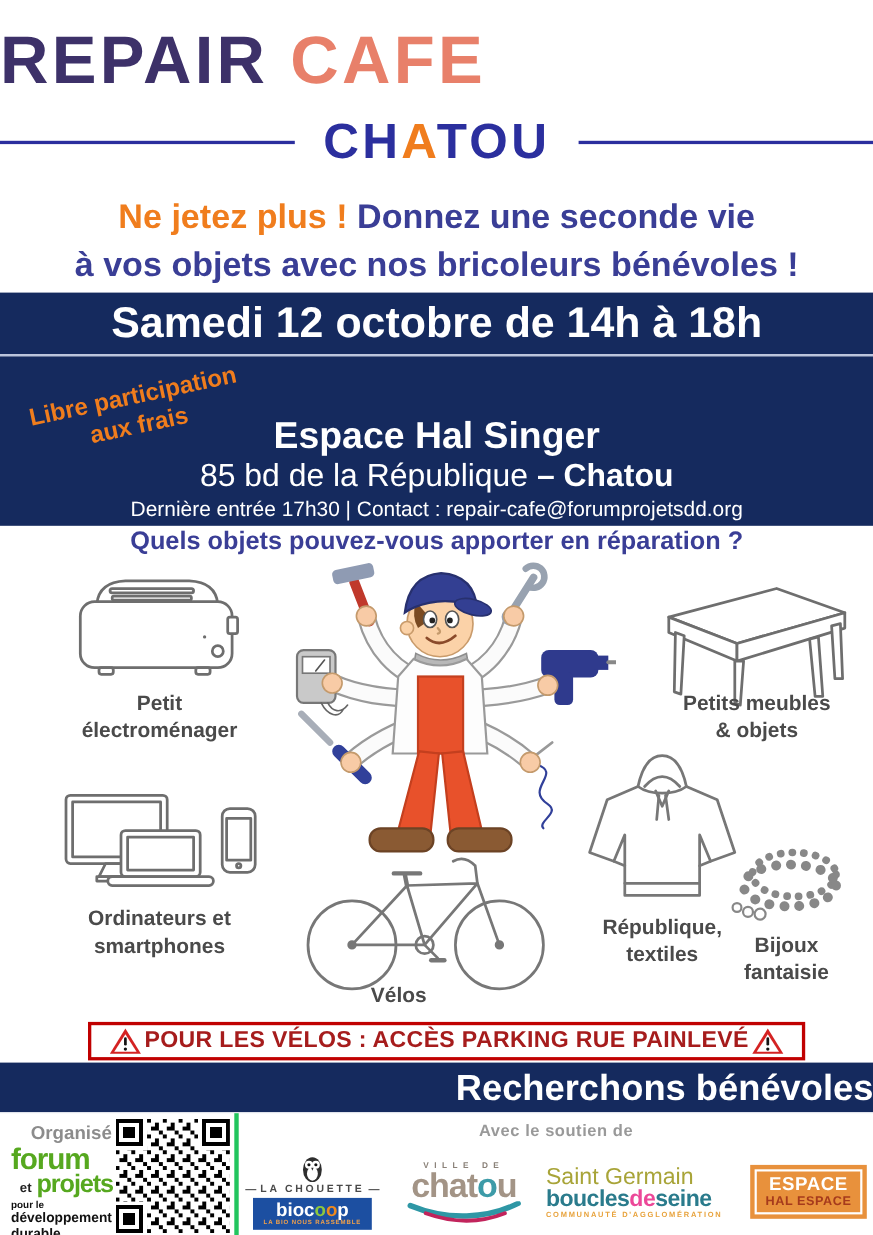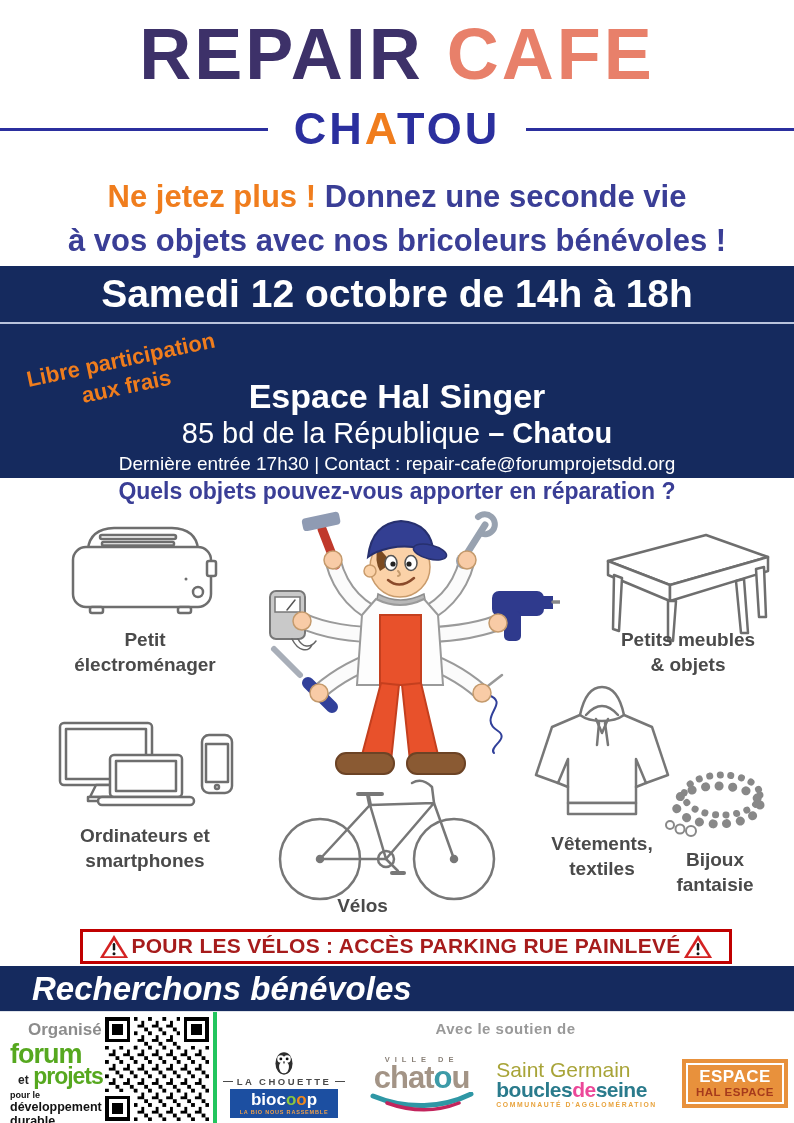--- a/index.html
+++ b/index.html
@@ -1,20 +1,20 @@
 <!DOCTYPE html>
 <html><head>
 <meta charset="utf-8">
 <style>
   html,body{margin:0;padding:0;background:#fff;}
   .poster{position:relative;width:794px;height:1123px;background:#fff;overflow:hidden;
     font-family:"Liberation Sans",sans-serif;}
   
   .header{height:165px;padding-top:6px;box-sizing:border-box;}
-  .logo-line{text-align:center;font-size:72px;font-weight:900;line-height:96px;letter-spacing:3px;white-space:nowrap;}
+  .logo-line{text-align:left;font-size:61px;font-weight:900;line-height:96px;letter-spacing:3px;white-space:nowrap;}
   .logo-repair{color:#3d3169;}
   .logo-cafe{color:#e8806a;}
   .city-row{display:flex;align-items:center;margin-top:2px;}
   .city-rule{flex:1;height:3px;background:#2b2f9e;}
   .city-text{font-size:45px;font-weight:800;color:#2b2f9e;letter-spacing:3px;margin:0 26px;line-height:50px;}
   .city-accent{color:#f07d1d;}
   
   .tagline{height:101px;text-align:center;font-weight:800;font-size:31px;line-height:44px;
     padding-top:10px;box-sizing:border-box;color:#3a3e96;}
   .tag-orange{color:#f07d1d;}
@@ -45,22 +45,22 @@
   .lbl-bike{left:280px;top:388px;width:165px;}
   .ic-hoodie{left:528px;top:172px;width:148px;height:150px;}
   .lbl-hoodie{left:512px;top:326px;width:180px;}
   .ic-necklace{left:658px;top:258px;width:112px;height:80px;}
   .lbl-necklace{left:645px;top:342px;width:140px;}
   
   .warning-row{height:40px;display:flex;align-items:center;justify-content:center;padding-left:18px;}
   .warning-box{width:652px;height:35px;border:3px solid #c00000;background:#fff;display:flex;
     align-items:center;padding:0 16px;box-sizing:border-box;}
   .warning-text{flex:1;text-align:center;color:#a61c1c;font-weight:800;font-size:21px;letter-spacing:0.3px;}
-  .volunteers{height:45px;background:#152a5e;color:#fff;text-align:left;font-size:33px;
-    font-weight:800;font-style:italic;line-height:45px;padding-left:32px;}
+  .volunteers{height:45px;background:#152a5e;color:#fff;text-align:right;font-size:33px;
+    font-weight:800;line-height:45px;padding-left:32px;}
   
   .footer{height:112px;display:flex;border-top:1px solid #dfe3ea;box-sizing:border-box;}
   .footer-left{width:217px;position:relative;border-right:4px solid #22c55e;box-sizing:border-box;}
   .org-label{position:absolute;left:28px;top:8px;color:#8c8c8c;font-weight:700;font-size:17px;}
   .forum-logo{position:absolute;left:10px;top:30px;width:132px;line-height:1;}
   .f1{color:#56a81f;font-weight:800;font-size:27px;letter-spacing:-1px;line-height:24px;}
   .f2{line-height:20px;margin-left:8px;}
   .f2 .et{font-size:12px;color:#222;font-weight:700;}
   .f2 .projets{color:#56a81f;font-weight:800;font-size:23px;letter-spacing:-1px;}
   .f3{font-size:9px;color:#111;font-weight:700;line-height:10px;}
@@ -293,21 +293,21 @@
         <path d="M58,38 Q74,20 90,38" fill="none"></path>
         <path d="M68,42 L74,56 L80,42" fill="none"></path>
         <line x1="71" y1="46" x2="69" y2="68"></line>
           <line x1="77" y1="46" x2="80" y2="68"></line>
         <rect x="40" y="126" width="68" height="11"></rect>
         <line x1="30" y1="106" x2="40" y2="110"></line>
           <line x1="118" y1="106" x2="108" y2="110"></line>
       </svg>
     </div>
     <div class="lbl lbl-hoodie">
-      <div>Vêtements,</div>
+      <div>République,</div>
       <div>textiles</div>
     </div>
 
     <div class="ic ic-necklace">
       <svg viewBox="0 0 112 82" width="112" height="82" fill="none" stroke="#888">
         <ellipse cx="64" cy="32" rx="38" ry="20" stroke-width="7" stroke-dasharray="0.1 10.5" stroke-linecap="round"></ellipse>
         <ellipse cx="60" cy="42" rx="42" ry="19" stroke-width="9" stroke-dasharray="0.1 13.5" stroke-linecap="round"></ellipse>
         <circle cx="12" cy="62" r="4" stroke-width="2" fill="#fff"></circle>
         <circle cx="22" cy="66" r="4.5" stroke-width="2" fill="#fff"></circle>
         <circle cx="33" cy="68" r="5" stroke-width="2" fill="#fff"></circle>

